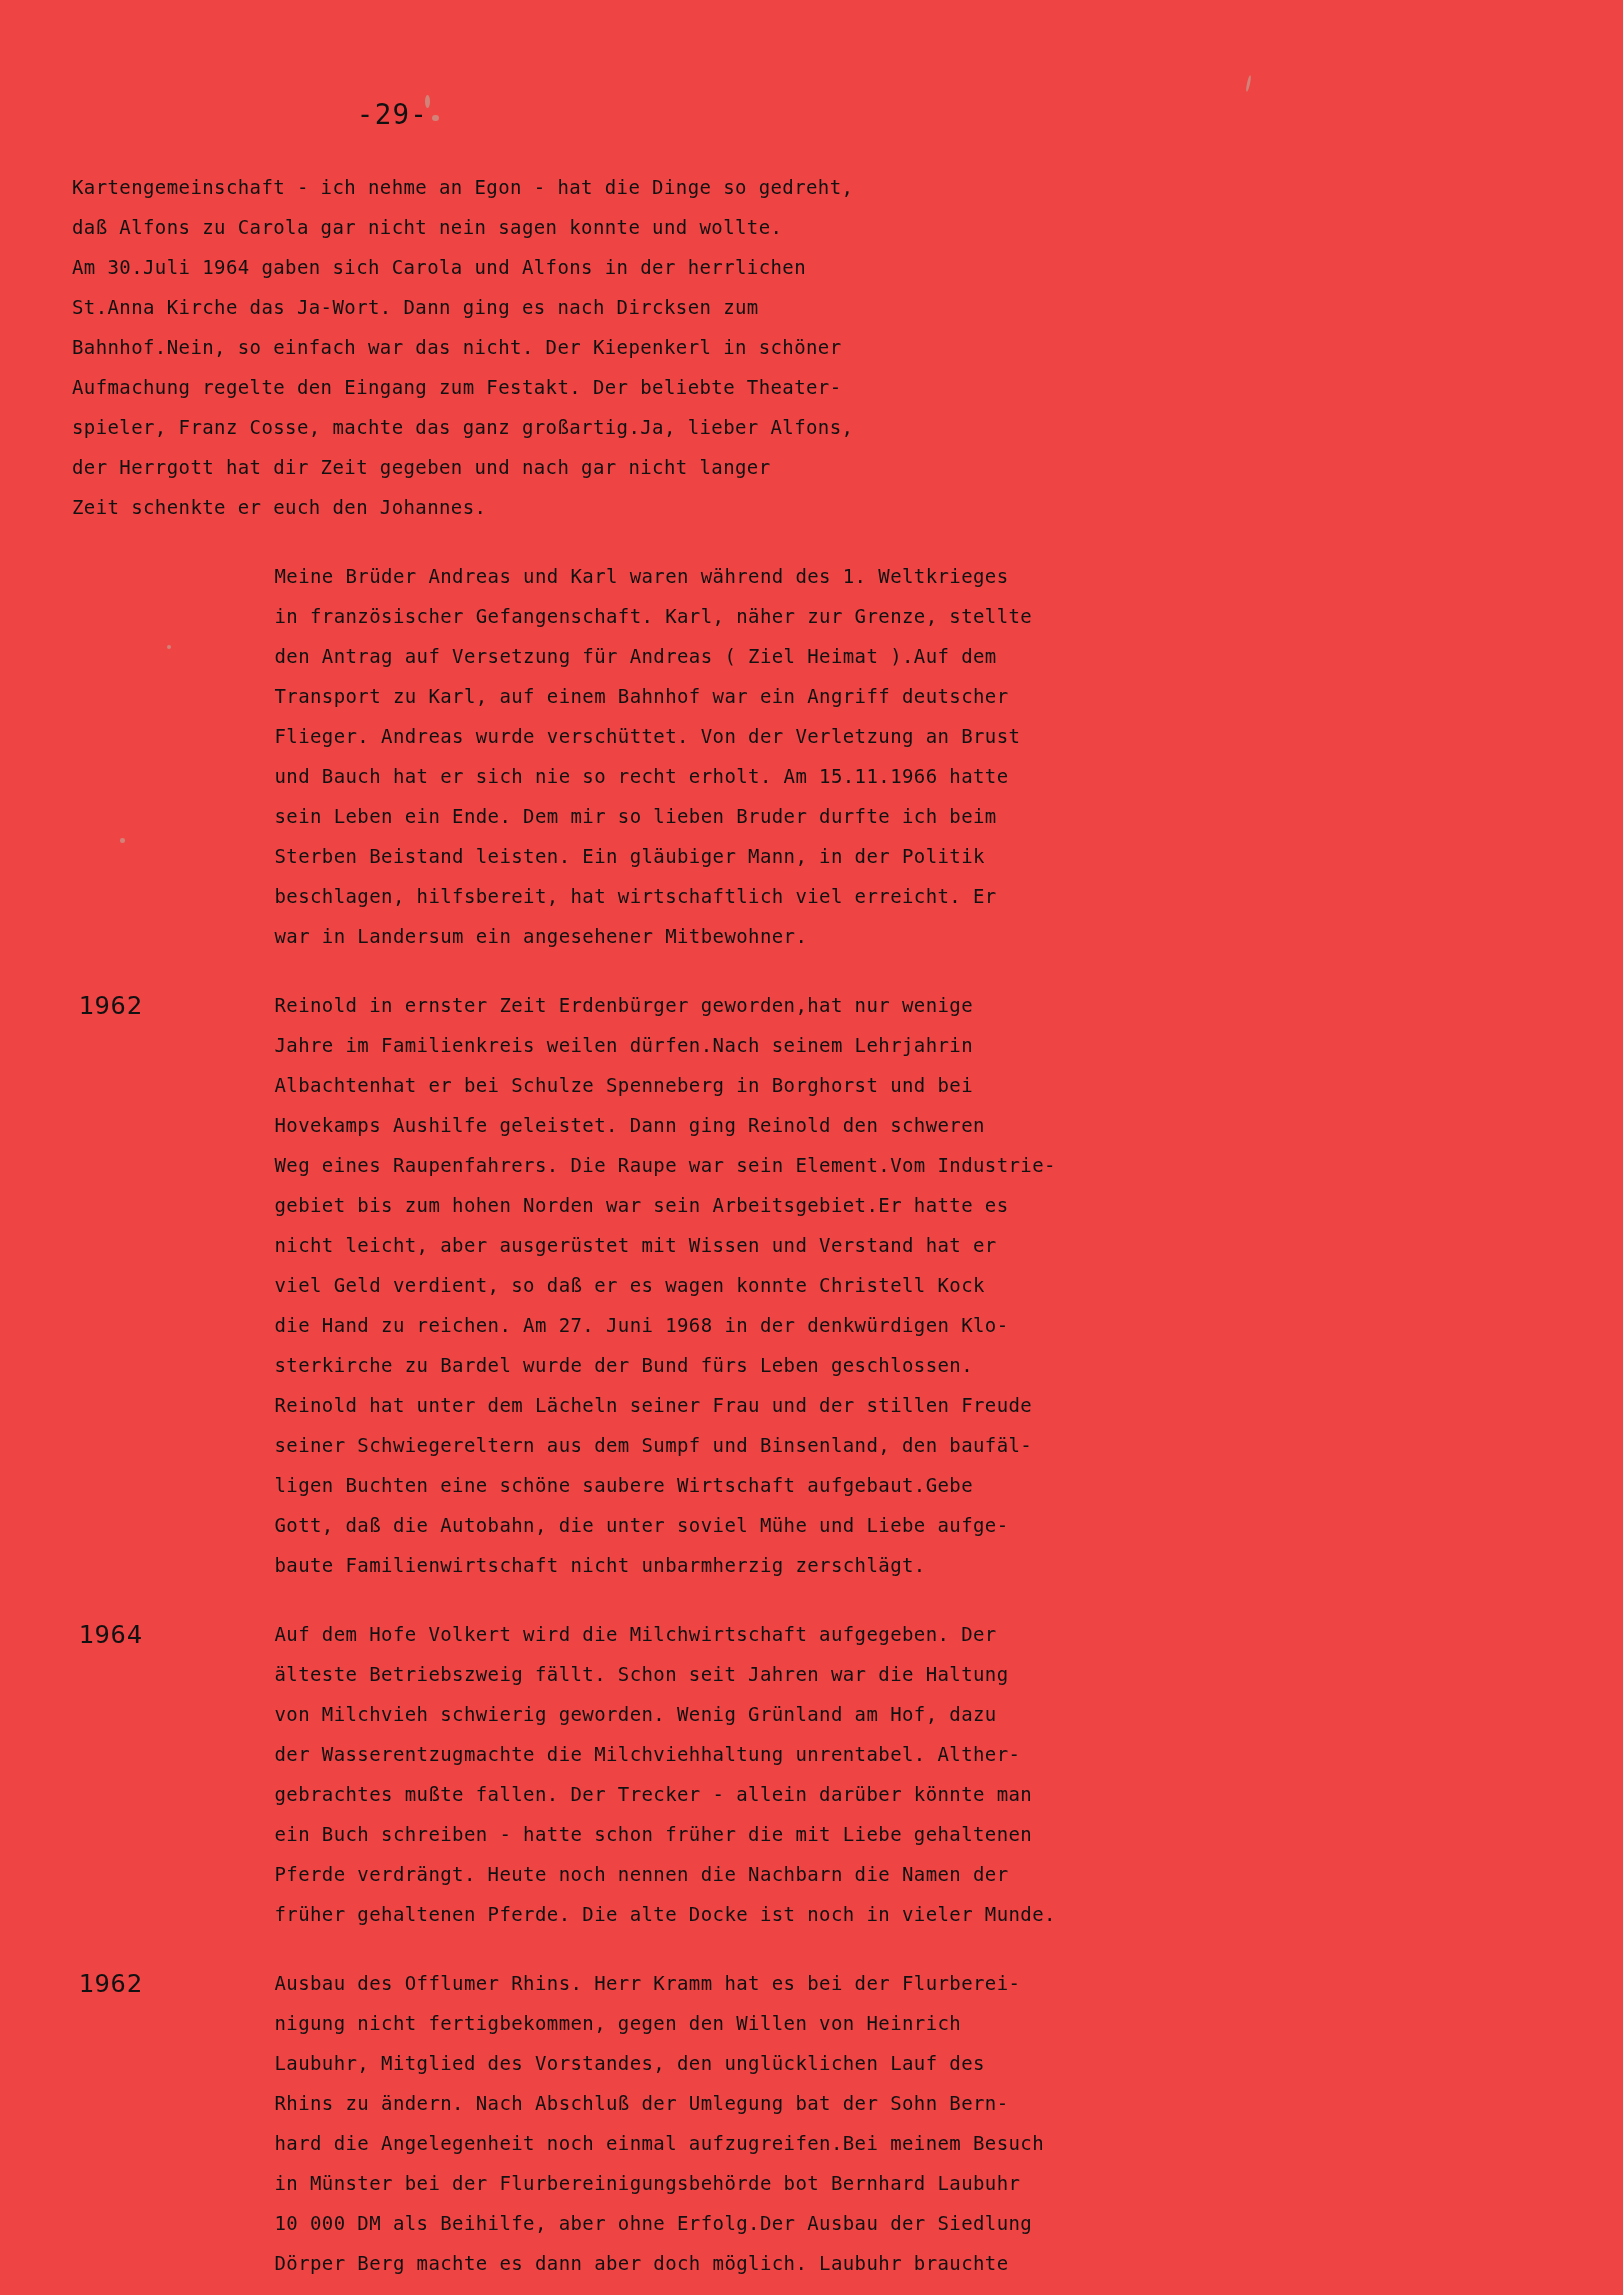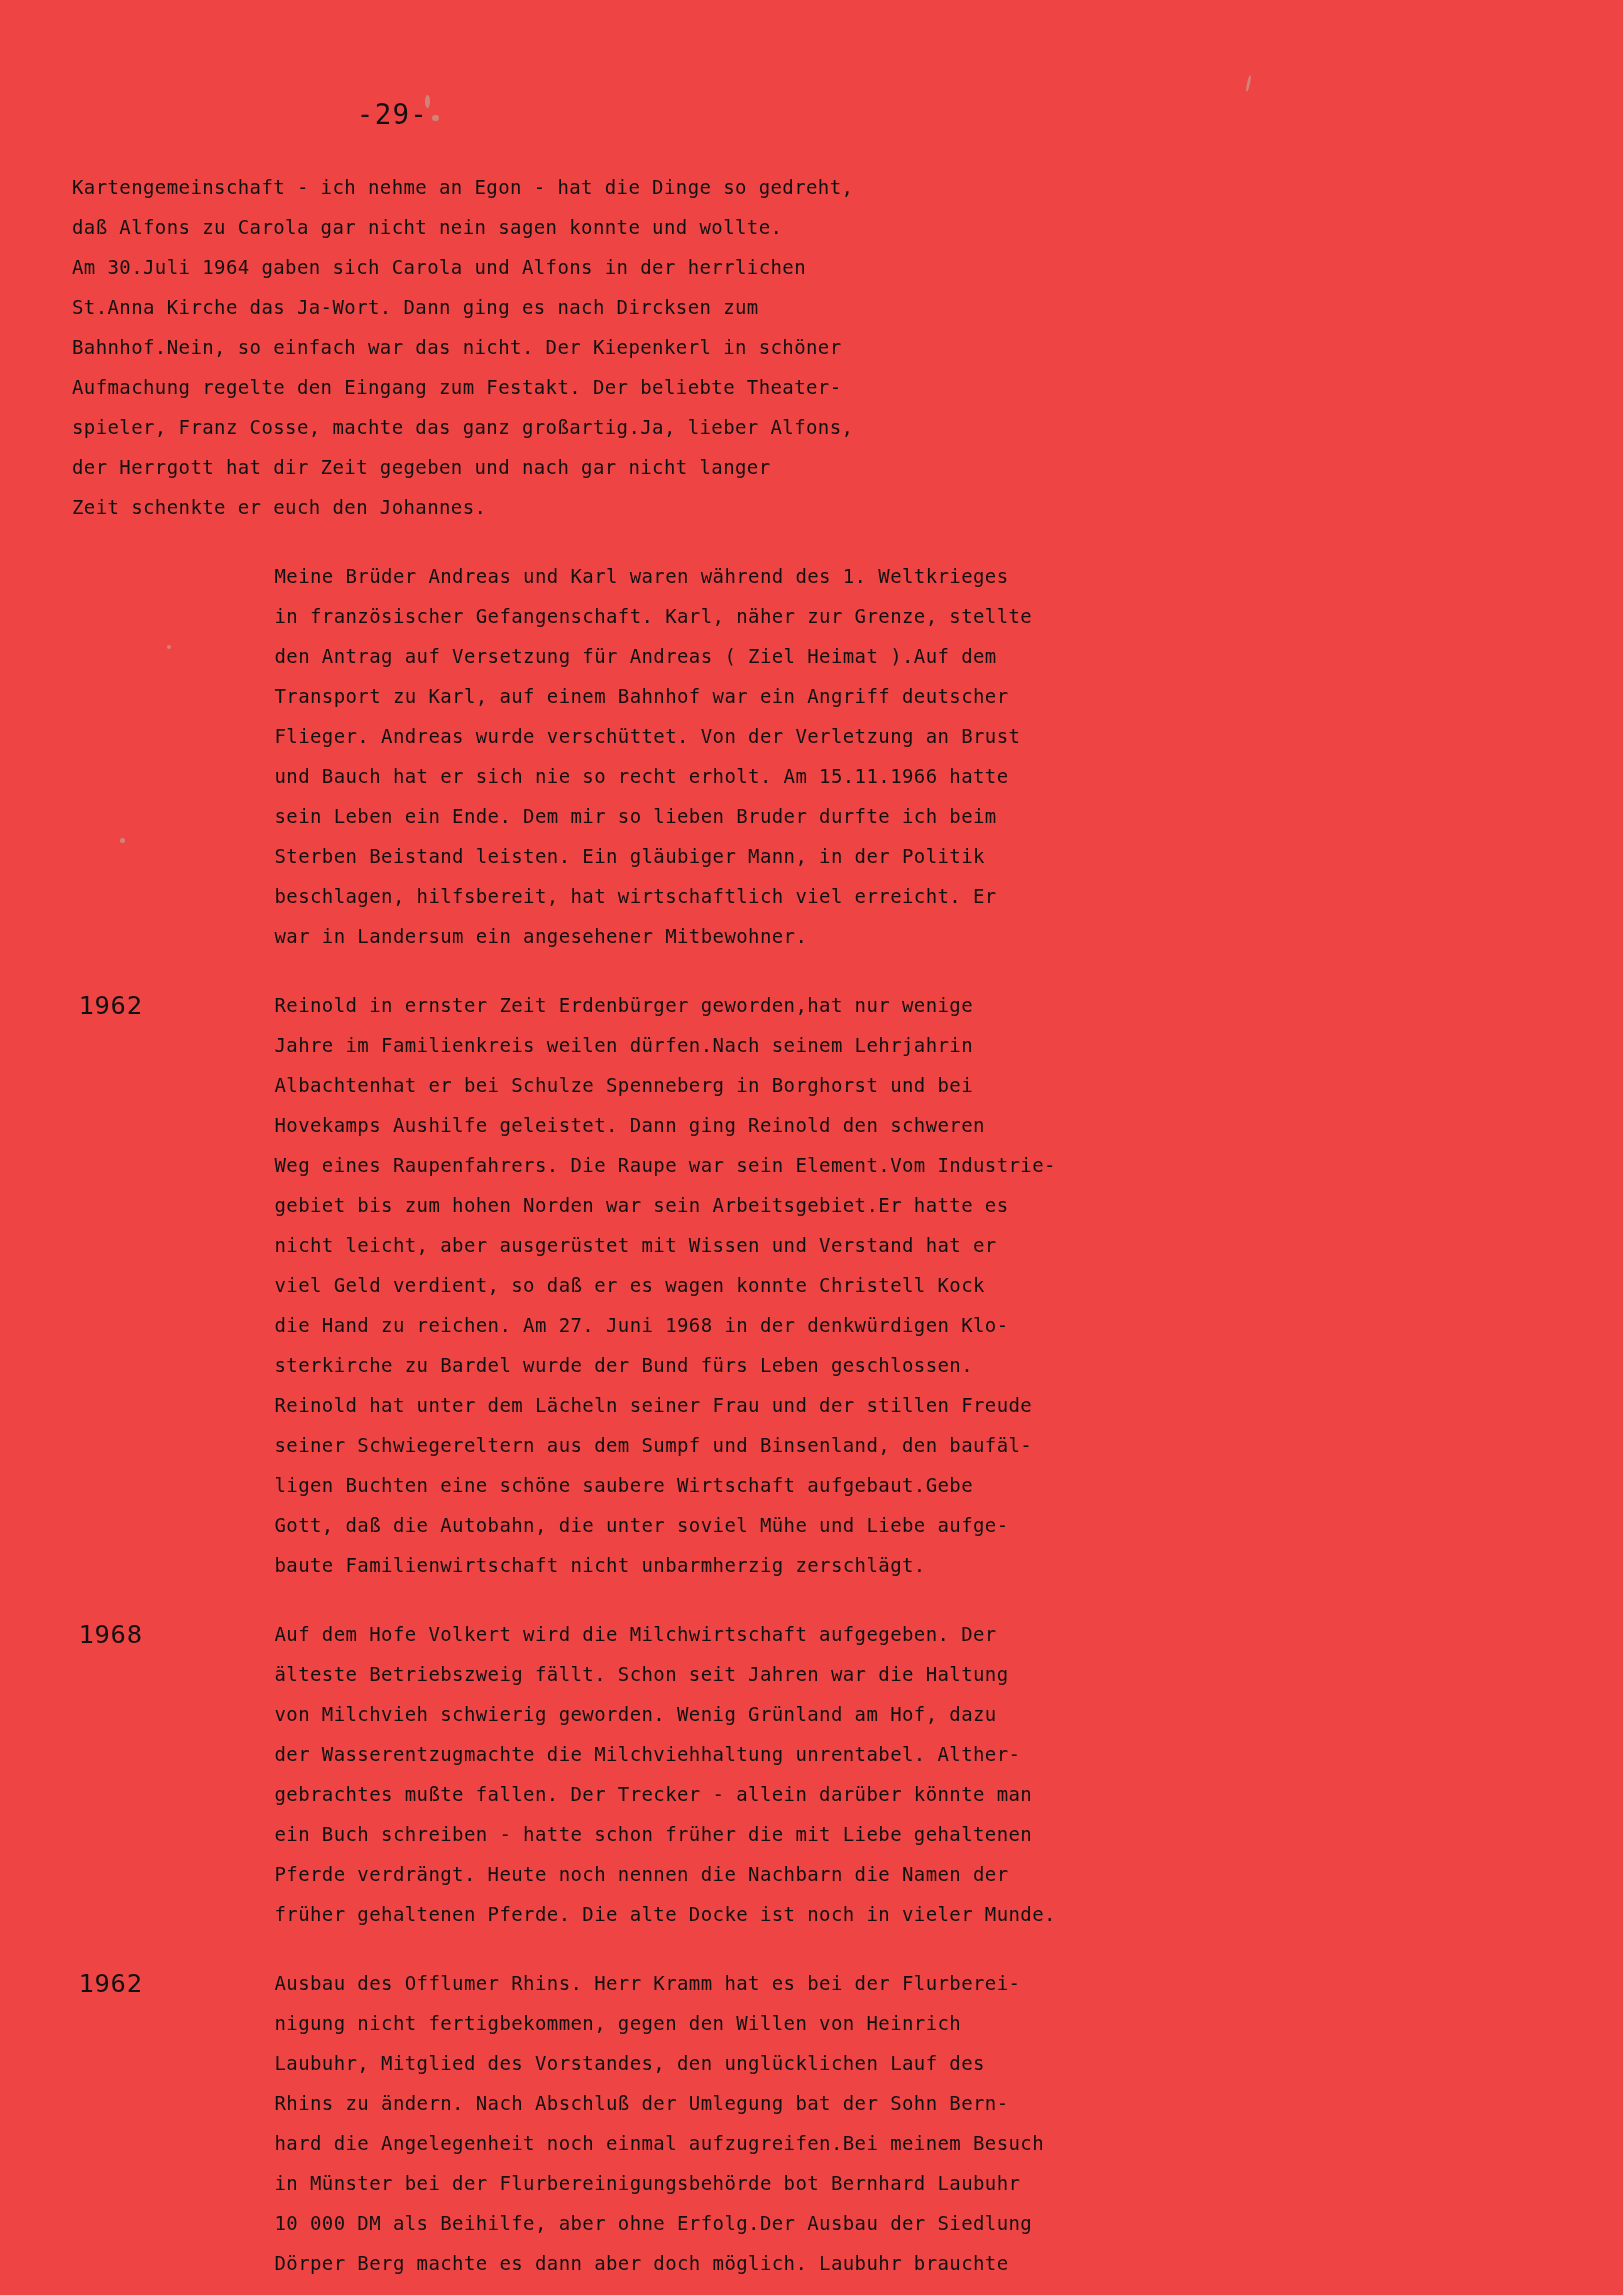--- a/index.html
+++ b/index.html
@@ -126,21 +126,21 @@
 die Hand zu reichen. Am 27. Juni 1968 in der denkwürdigen Klo-
 sterkirche zu Bardel wurde der Bund fürs Leben geschlossen.
 Reinold hat unter dem Lächeln seiner Frau und der stillen Freude
 seiner Schwiegereltern aus dem Sumpf und Binsenland, den baufäl-
 ligen Buchten eine schöne saubere Wirtschaft aufgebaut.Gebe
 Gott, daß die Autobahn, die unter soviel Mühe und Liebe aufge-
 baute Familienwirtschaft nicht unbarmherzig zerschlägt.</div>
     </div>
 
     <div class="block">
-      <div class="year-col">1968</div>
+      <div class="year-col">1964</div>
       <div class="text-col">Auf dem Hofe Volkert wird die Milchwirtschaft aufgegeben. Der
 älteste Betriebszweig fällt. Schon seit Jahren war die Haltung
 von Milchvieh schwierig geworden. Wenig Grünland am Hof, dazu
 der Wasserentzugmachte die Milchviehhaltung unrentabel. Alther-
 gebrachtes mußte fallen. Der Trecker - allein darüber könnte man
 ein Buch schreiben - hatte schon früher die mit Liebe gehaltenen
 Pferde verdrängt. Heute noch nennen die Nachbarn die Namen der
 früher gehaltenen Pferde. Die alte Docke ist noch in vieler Munde.</div>
     </div>
 

